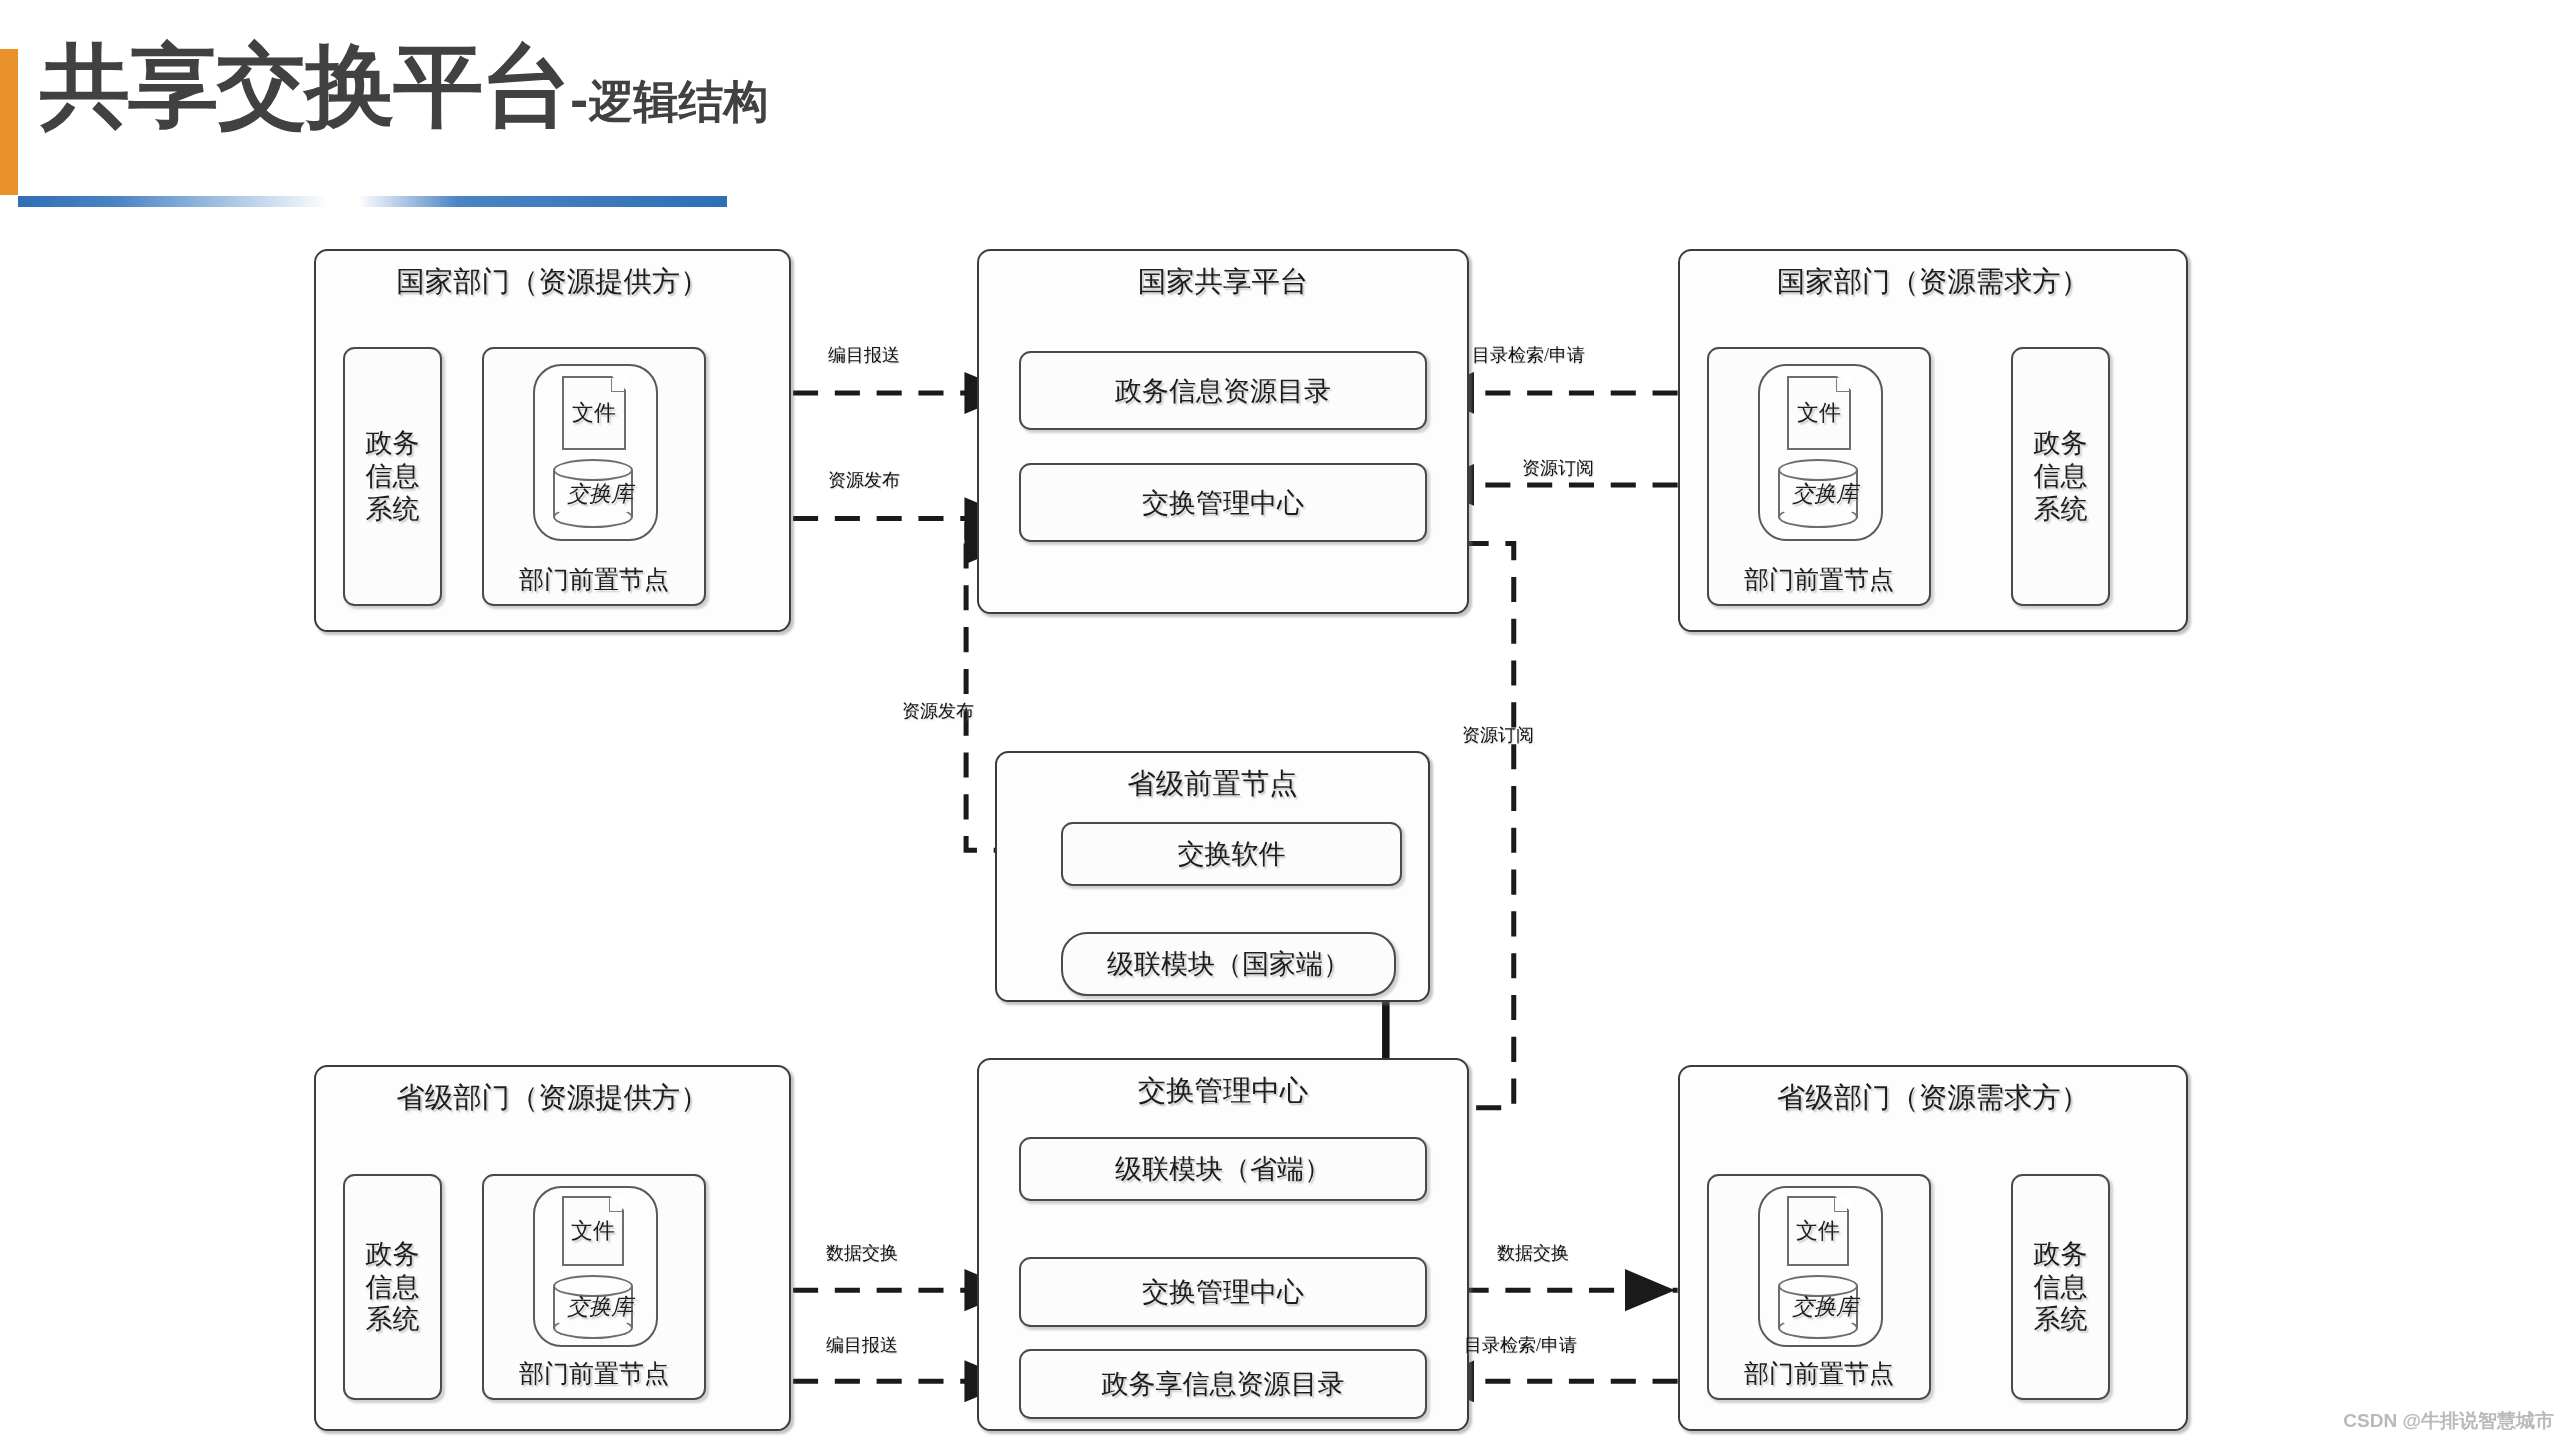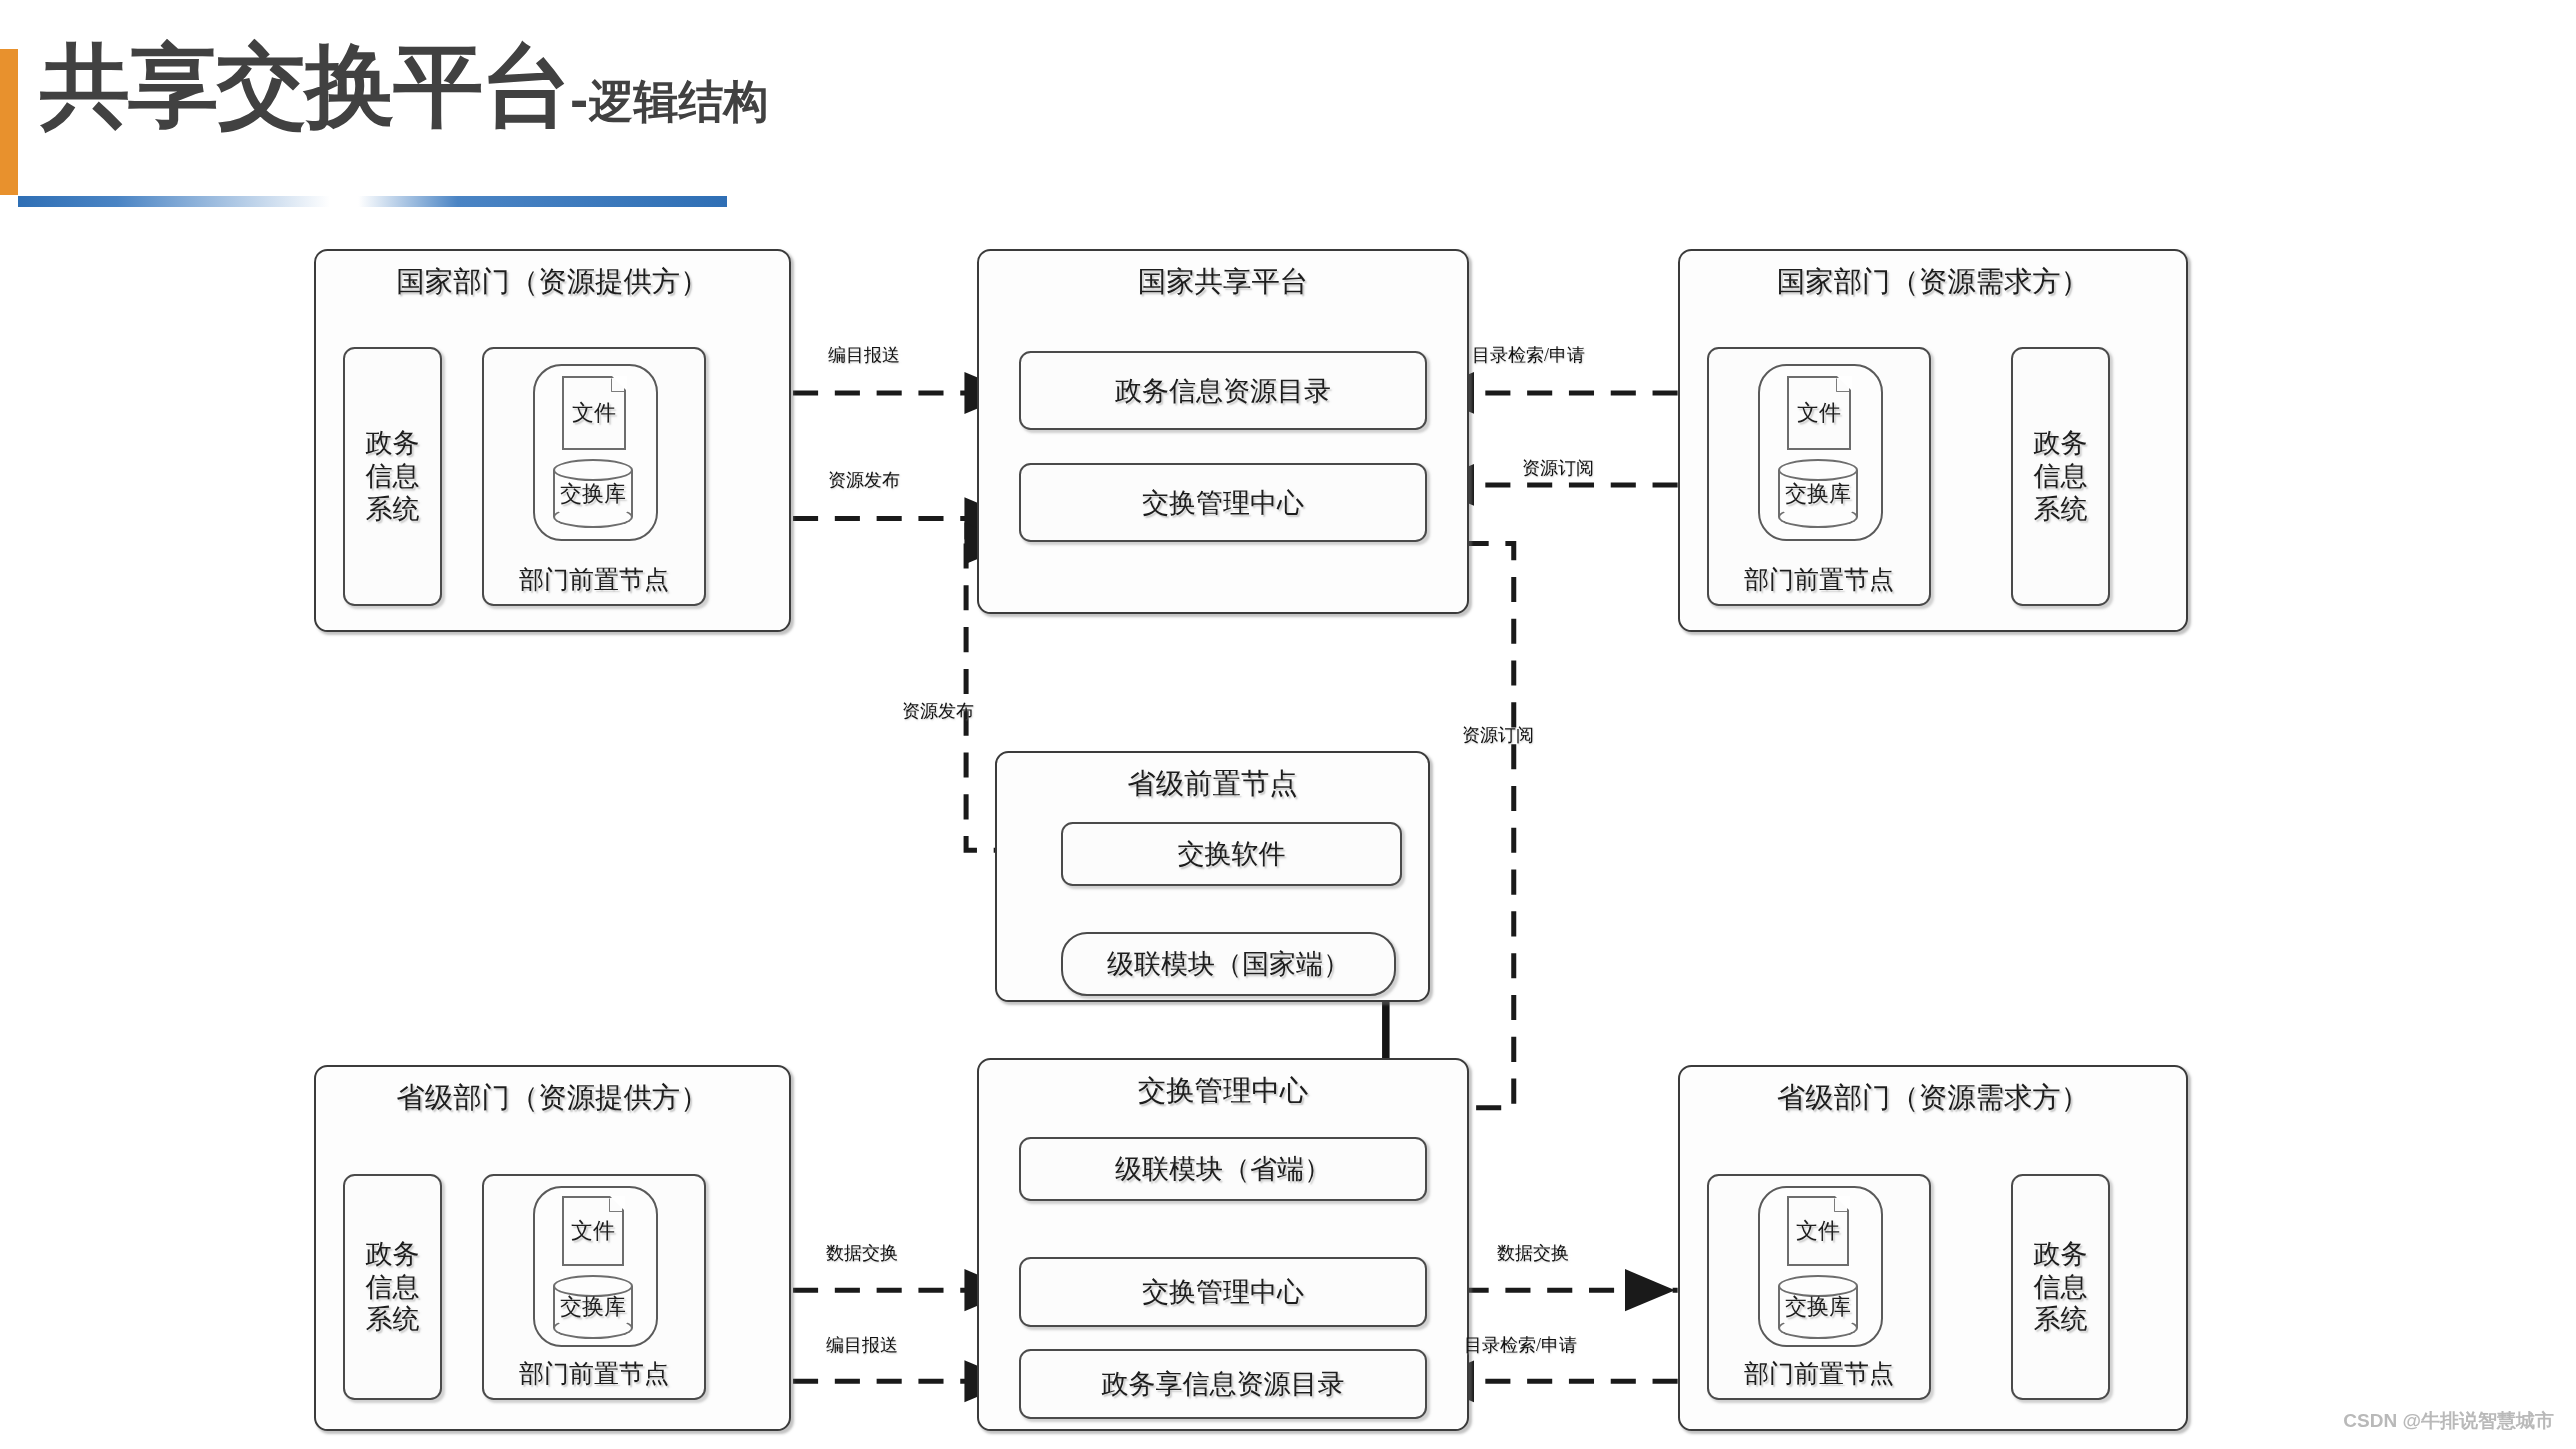--- a/index.html
+++ b/index.html
@@ -66,21 +66,21 @@
     position:absolute;box-sizing:border-box;
     border:2.5px solid #6d6d6d;background:#fcfcfc;
     display:flex;align-items:center;justify-content:center;
     font-size:22px;color:#1d1d1d;
   }
   .fileicon::after{
     content:"";position:absolute;right:-2.5px;top:-2.5px;
     border-left:15px solid transparent;border-top:15px solid #ffffff;
     box-shadow:-1.7px 1.7px 0 -0.8px #6d6d6d;
   }
-  .db{position:absolute;display:flex;align-items:center;justify-content:center;}
+  .db{position:absolute;display:flex;align-items:center;justify-content:flex-end;font-style:italic;}
   .db .cyl-top{position:absolute;left:0;top:0;width:100%;height:22px;
     border:2.5px solid #6d6d6d;border-radius:50%;background:#fdfdfd;box-sizing:border-box;}
   .db .cyl-body{position:absolute;left:0;top:11px;width:100%;height:calc(100% - 22px);
     border-left:2.5px solid #6d6d6d;border-right:2.5px solid #6d6d6d;background:#fdfdfd;box-sizing:border-box;}
   .db .cyl-bot{position:absolute;left:0;bottom:0;width:100%;height:22px;
     border:2.5px solid #6d6d6d;border-radius:50%;background:#fdfdfd;box-sizing:border-box;border-top-color:transparent;}
   .db .cyl-label{position:relative;z-index:3;font-size:22px;color:#1d1d1d;}
 
   
   .elabel{

